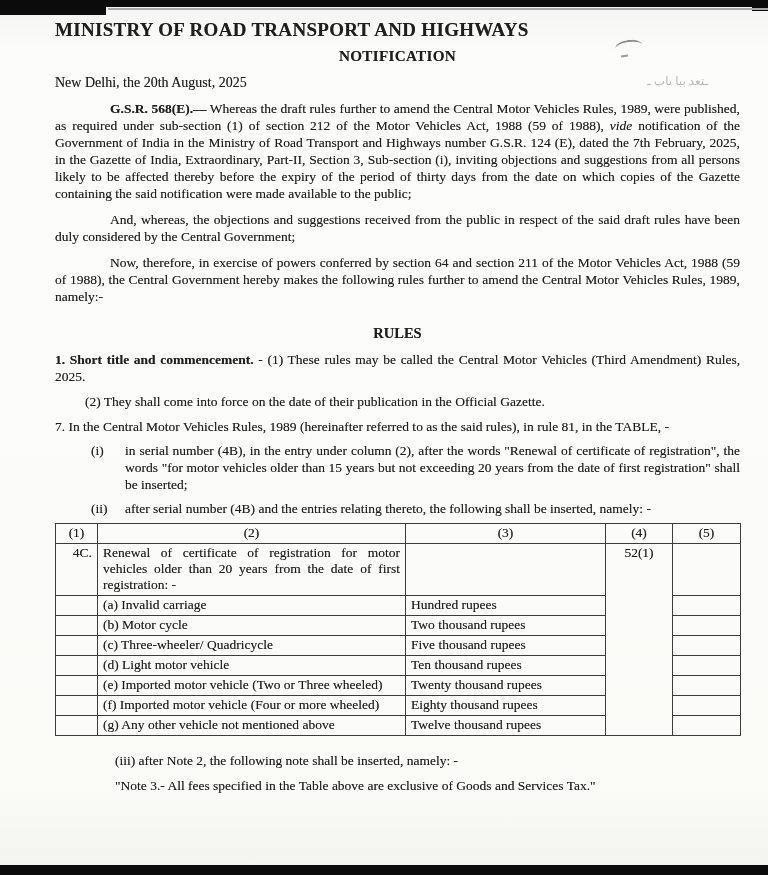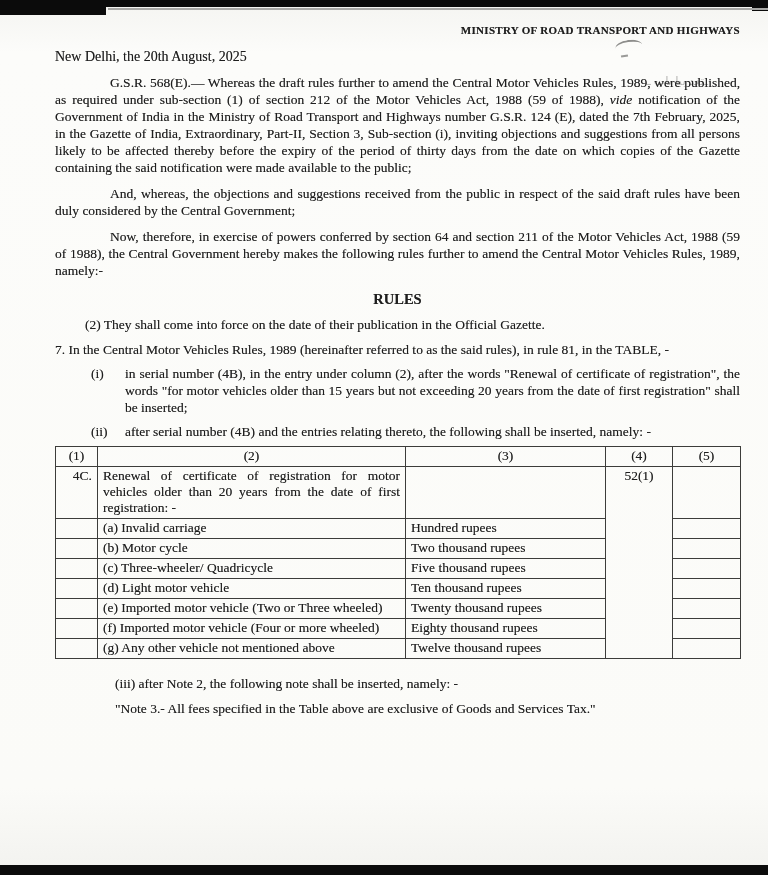--- a/index.html
+++ b/index.html
@@ -22,30 +22,30 @@
   .bar-bottom { position:absolute; bottom:0; left:0; width:100%; height:10px; background:#0b0b0b; }
   .pen-mark { position:absolute; top:40px; left:615px; width:27px; height:8px;
               border-top:2px solid #8d8d8b; border-radius:60%/100% 100% 0 0; transform:rotate(-8deg); }
   .pen-dot { position:absolute; top:55px; left:621px; width:7px; height:2px; background:#9a9a98; transform:rotate(-10deg); }
   .showthrough { position:absolute; top:74px; left:558px; width:150px;
                  font-size:12px; color:#5a5a58; opacity:.42; letter-spacing:1px;
                  filter:blur(.4px); text-shadow:none; text-align:right; }
 
   .content { position:relative; padding:21px 28px 0 55px; font-size:13.5px; line-height:17px; }
 
-  .title { text-align:right; font-weight:bold; font-size:11px; line-height:18px; letter-spacing:.3px; }
+  .title { text-align:left; font-weight:bold; font-size:19px; line-height:18px; letter-spacing:.3px; }
   .subtitle { text-align:center; font-weight:bold; font-size:15.2px; line-height:18px; margin-top:8px; letter-spacing:.3px; }
   .dateline { text-align:left; font-size:14px; margin-top:9px; }
 
   p.body { text-align:justify; margin-top:9px; }
   p.indent { text-indent:55px; }
   .em { font-style:italic; }
-  .b { font-weight:normal; }
+  .b { font-weight:bold; }
 
-  .rules-head { text-align:center; font-weight:bold; font-size:14.5px; margin-top:12px; }
+  .rules-head { text-align:center; font-weight:bold; font-size:14.5px; margin-top:20px; }
   p.sub2 { margin-top:8px; margin-left:30px; }
   p.rule2 { margin-top:8px; }
 
   .romitem { display:flex; margin-top:7px; margin-left:36px; }
   .romitem .marker { width:34px; flex:0 0 34px; }
   .romitem .itext { flex:1; text-align:justify; }
 
   table.fees { border-collapse:collapse; margin-top:6px; width:685px; table-layout:fixed;
                font-size:13.5px; line-height:16px; }
   table.fees th, table.fees td { border:1px solid #3c3c3a; padding:1px 5px 2px 5px; vertical-align:top; }
@@ -69,31 +69,33 @@
   <div class="bar-top-right"></div>
   <div class="bar-top-shadow"></div>
   <div class="pen-mark"></div>
   <div class="pen-dot"></div>
   <div class="showthrough">ـتعد ببا ںاب ـ</div>
   <div class="bar-bottom"></div>
 
   <div class="content">
 
     <div class="title">MINISTRY OF ROAD TRANSPORT AND HIGHWAYS</div>
+    <div class="subtitle">NOTIFICATION</div>
     <div class="dateline">New Delhi, the 20th August, 2025</div>
 
     <p class="body indent"><span class="b">G.S.R. 568(E).—</span><span> Whereas the draft rules further to amend the Central Motor Vehicles Rules, 1989, were published, as required under sub-section (1) of section 212 of the Motor Vehicles Act, 1988 (59 of 1988), </span><span class="em">vide</span><span> notification of the Government of India in the Ministry of Road Transport and Highways number G.S.R. 124 (E), dated the 7th February, 2025, in the Gazette of India, Extraordinary, Part-II, Section 3, Sub-section (i), inviting objections and suggestions from all persons likely to be affected thereby before the expiry of the period of thirty days from the date on which copies of the Gazette containing the said notification were made available to the public;</span></p>
 
 
     <p class="body indent">And, whereas, the objections and suggestions received from the public in respect of the said draft rules have been duly considered by the Central Government;</p>
 
     <p class="body indent">Now, therefore, in exercise of powers conferred by section 64 and section 211 of the Motor Vehicles Act, 1988 (59 of 1988), the Central Government hereby makes the following rules further to amend the Central Motor Vehicles Rules, 1989, namely:-</p>
 
     <div class="rules-head">RULES</div>
 
+    <p class="body"><span class="b">1. Short title and commencement.</span><span> - (1) These rules may be called the Central Motor Vehicles (Third Amendment) Rules, 2025.</span></p>
 
     <p class="sub2">(2) They shall come into force on the date of their publication in the Official Gazette.</p>
 
     <p class="rule2">7. In the Central Motor Vehicles Rules, 1989 (hereinafter referred to as the said rules), in rule 81, in the TABLE, -</p>
 
     <div class="romitem">
       <span class="marker">(i)</span>
       <span class="itext">in serial number (4B), in the entry under column (2), after the words "Renewal of certificate of registration", the words "for motor vehicles older than 15 years but not exceeding 20 years from the date of first registration" shall be inserted;</span>
     </div>
 

